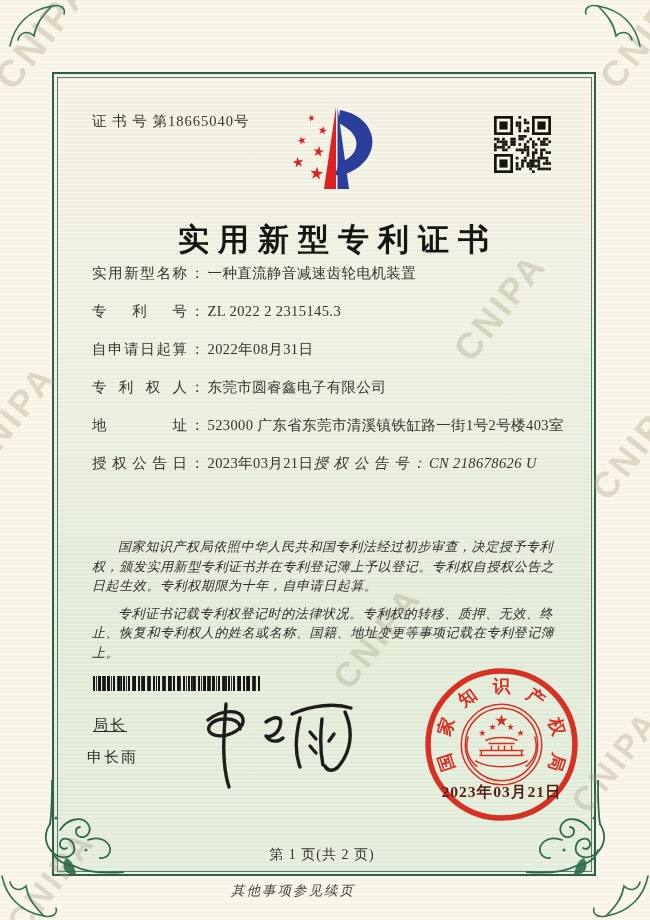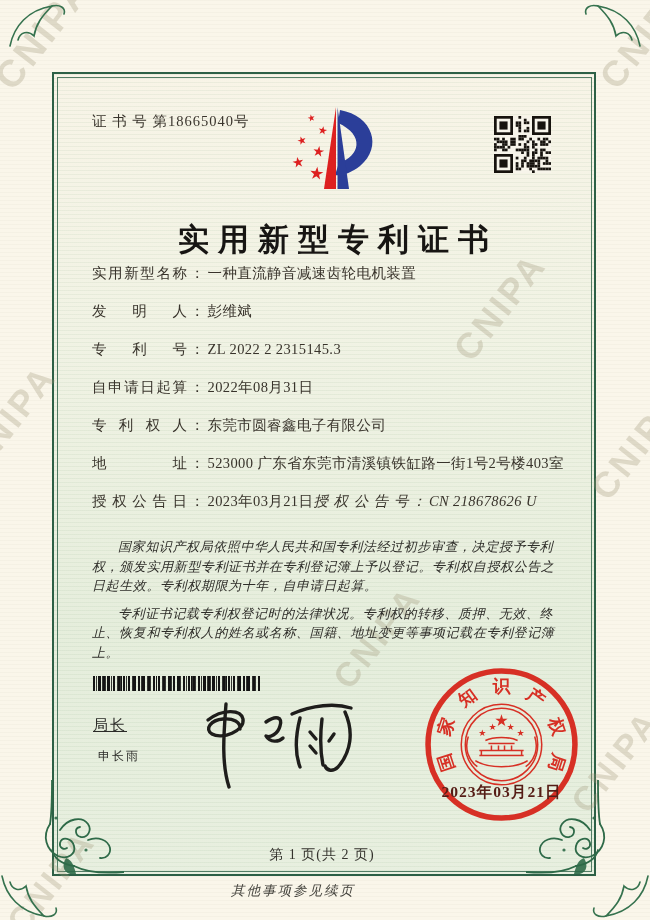--- a/index.html
+++ b/index.html
@@ -44,22 +44,22 @@
   .paras p{margin:4px 0 8px 0;text-indent:2em;letter-spacing:.6px;}
 
   .barcode{position:absolute;left:93px;top:676px;width:167px;height:15px;
     background:
       repeating-linear-gradient(90deg,#141414 0 2px,transparent 2px 5px),
       repeating-linear-gradient(90deg,#141414 0 1px,transparent 1px 7px),
       repeating-linear-gradient(90deg,rgba(20,20,20,.85) 0 1px,transparent 1px 3px);}
 
   .officer-title{position:absolute;left:93px;top:716px;font-family:"Liberation Sans",sans-serif;
     font-size:15px;color:#2b2b28;letter-spacing:2px;text-decoration:underline;}
-  .officer-name{position:absolute;left:98px;top:748px;font-family:"Liberation Sans",sans-serif;
-    font-size:12px;color:#2b2b28;letter-spacing:2px;}
+  .officer-name{position:absolute;left:87px;top:748px;font-family:"Liberation Sans",sans-serif;
+    font-size:15px;color:#2b2b28;letter-spacing:2px;}
 
   .signature{position:absolute;left:188px;top:688px;width:175px;height:104px;}
   .signature path{stroke:#1e1d1b;stroke-width:3.4;fill:none;stroke-linecap:round;stroke-linejoin:round;}
 
   .seal{position:absolute;left:421px;top:664px;width:161px;height:161px;mix-blend-mode:multiply;opacity:.95;}
   .seal .ring{fill:none;stroke:#d6251a;}
   .seal .sc{font-family:"Liberation Serif",serif;font-weight:700;font-size:17.5px;fill:#d6251a;text-anchor:middle;}
   .seal .emb{stroke:#d6251a;fill:none;stroke-width:1.5;}
   .seal .star{fill:#d6251a;text-anchor:middle;}
   .seal .sdate{font-family:"Liberation Serif",serif;font-weight:700;font-size:15.5px;
@@ -250,23 +250,20 @@
         </g>
     </svg>
 
     <h1 class="title">实用新型专利证书</h1>
 
     <div class="fields">
       <div class="field-row">
         <span class="lbl">实用新型名称</span><span class="colon">：</span><span class="val">一种直流静音减速齿轮电机装置</span>
       </div>
       <div class="field-row">
-        <span class="lbl">发明人</span><span class="colon">：</span><span class="val">彭维斌</span>
-      </div>
-      <div class="field-row">
         <span class="lbl">专利号</span><span class="colon">：</span><span class="val">ZL 2022 2 2315145.3</span>
       </div>
       <div class="field-row">
         <span class="lbl">自申请日起算</span><span class="colon">：</span><span class="val">2022年08月31日</span>
       </div>
       <div class="field-row">
         <span class="lbl">专利权人</span><span class="colon">：</span><span class="val">东莞市圆睿鑫电子有限公司</span>
       </div>
       <div class="field-row">
         <span class="lbl">地址</span><span class="colon">：</span><span class="val">523000 广东省东莞市清溪镇铁缸路一街1号2号楼403室</span>

